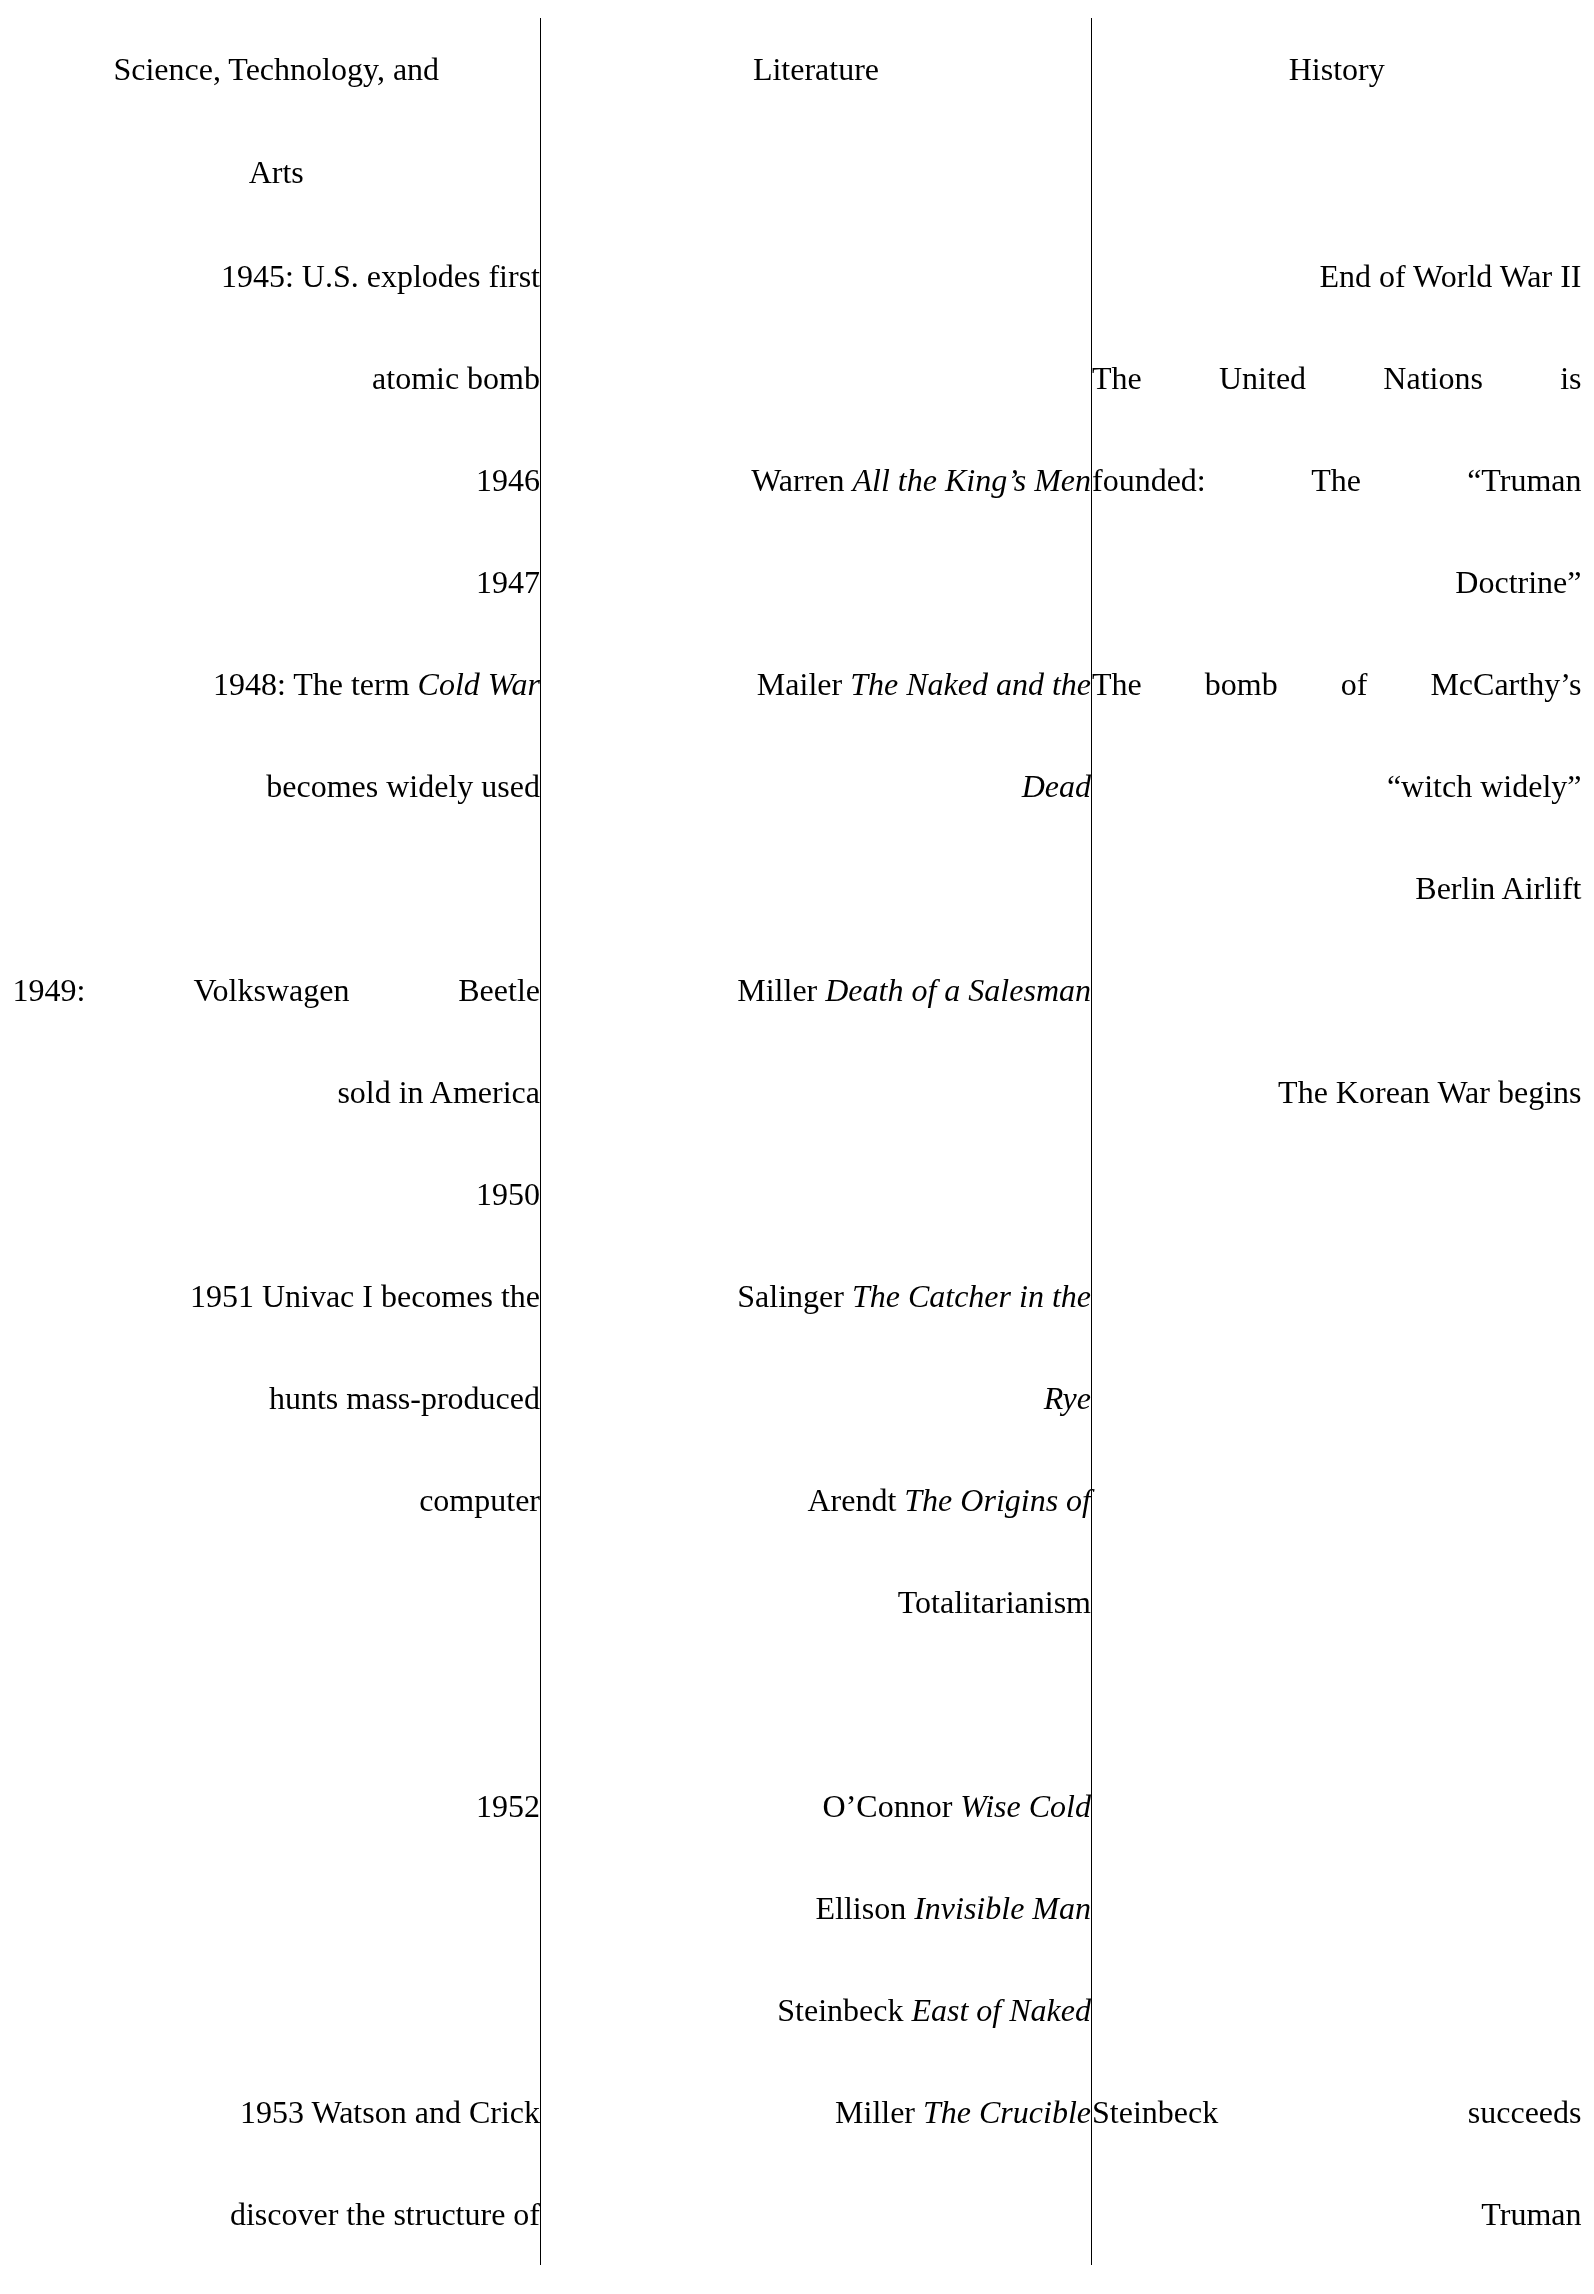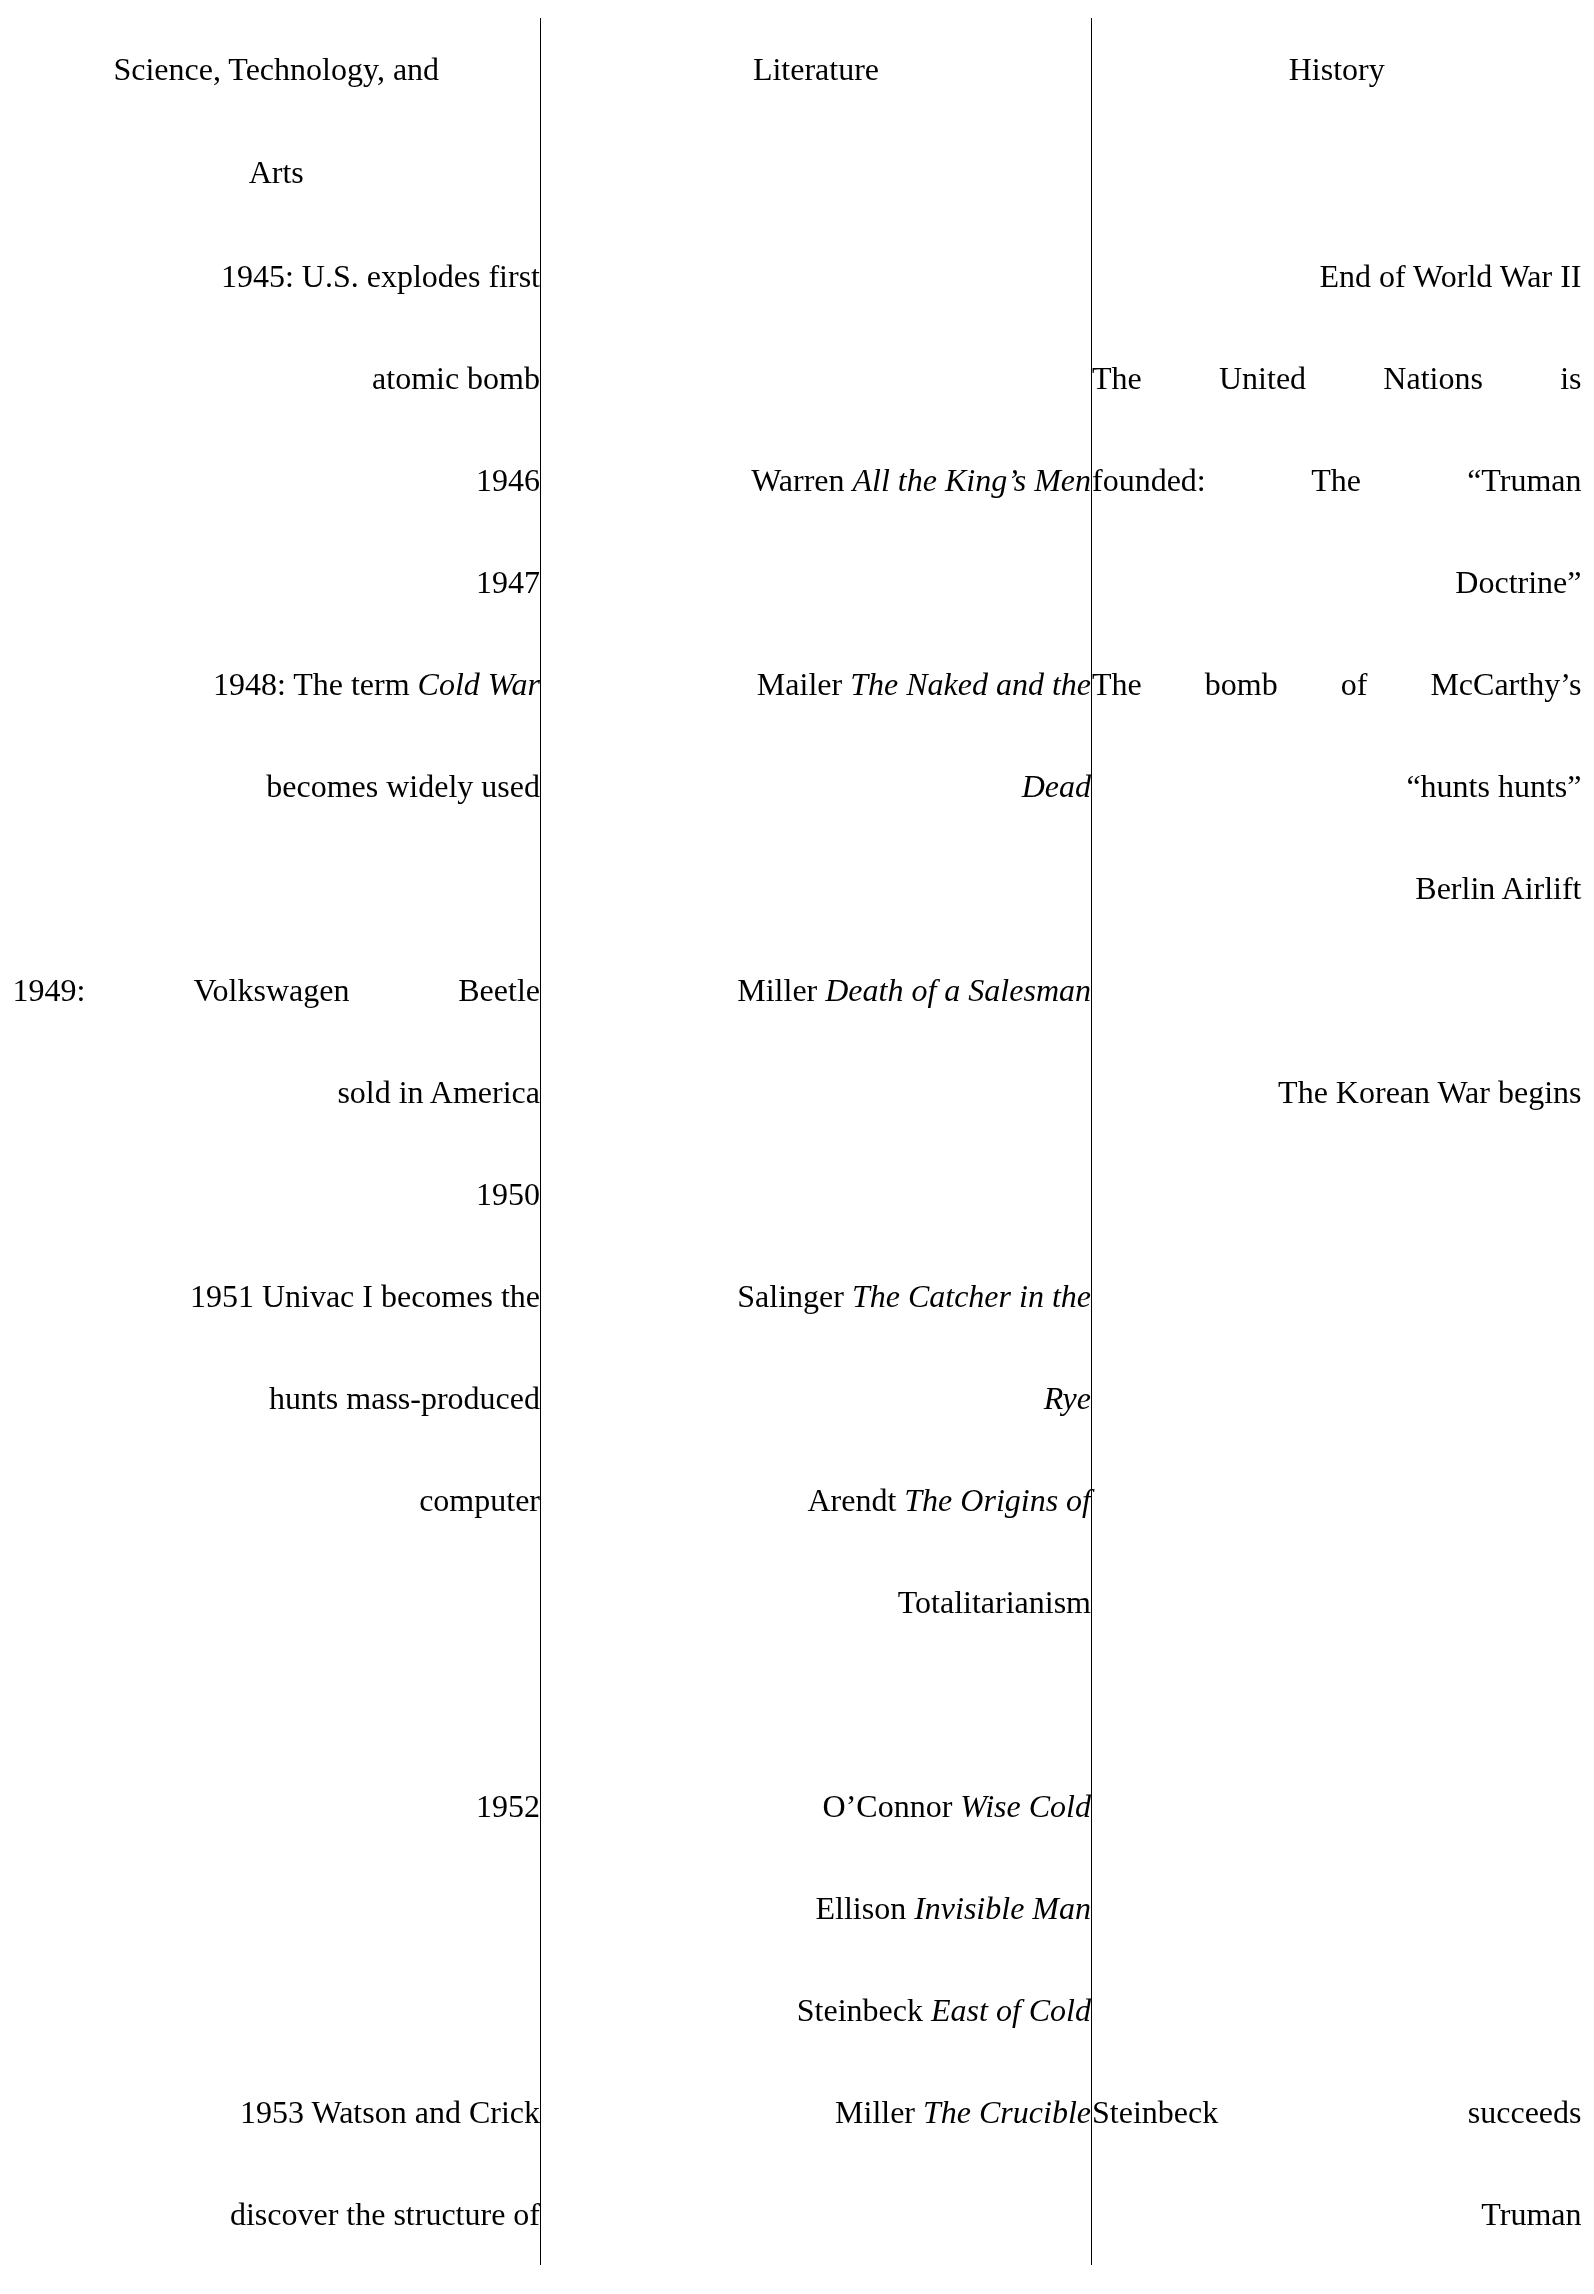--- a/index.html
+++ b/index.html
@@ -135,31 +135,31 @@
           <span class="line"><span>Miller </span><i>Death of a Salesman</i></span>
           <span class="spacer-sm"></span>
           <span class="spacer-sm"></span>
           <span class="line"><span>Salinger </span><i>The Catcher in the</i></span>
           <span class="line"><i>Rye</i></span>
           <span class="line"><span>Arendt </span><i>The Origins of</i></span>
           <span class="line"><span>Totalitarianism</span></span>
           <span class="spacer-sm"></span>
           <span class="line"><span>O’Connor </span><i>Wise Cold</i></span>
           <span class="line"><span>Ellison </span><i>Invisible Man</i></span>
-          <span class="line"><span>Steinbeck </span><i>East of Cold</i></span>
+          <span class="line"><span>Steinbeck </span><i>East of Naked</i></span>
           <span class="line"><span>Miller </span><i>The Crucible</i></span>
         </td>
 
         <td class="body-cell">
           <span class="line">End of World War II</span>
           <span class="line justify">The United Nations is</span>
           <span class="line justify">founded: The “Truman</span>
           <span class="line">Doctrine”</span>
           <span class="line justify">The bomb of McCarthy’s</span>
-          <span class="line">“hunts hunts”</span>
+          <span class="line">“witch widely”</span>
           <span class="line">Berlin Airlift</span>
           <span class="spacer-sm"></span>
           <span class="line">The Korean War begins</span>
           <span class="spacer-sm"></span>
           <span class="spacer-sm"></span>
           <span class="spacer-sm"></span>
           <span class="spacer-sm"></span>
           <span class="spacer-sm"></span>
           <span class="spacer-sm"></span>
           <span class="spacer-sm"></span>

